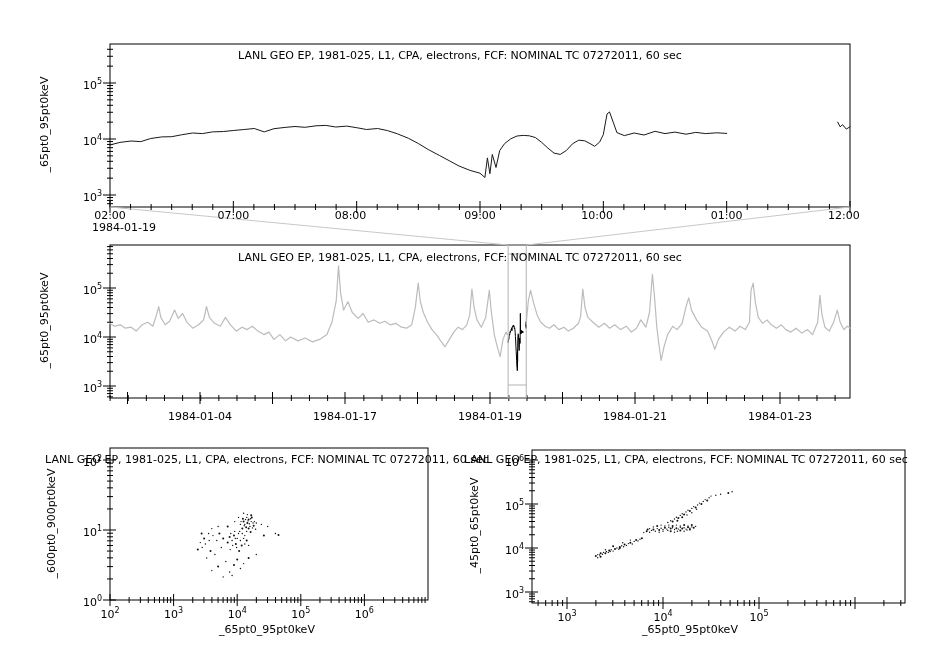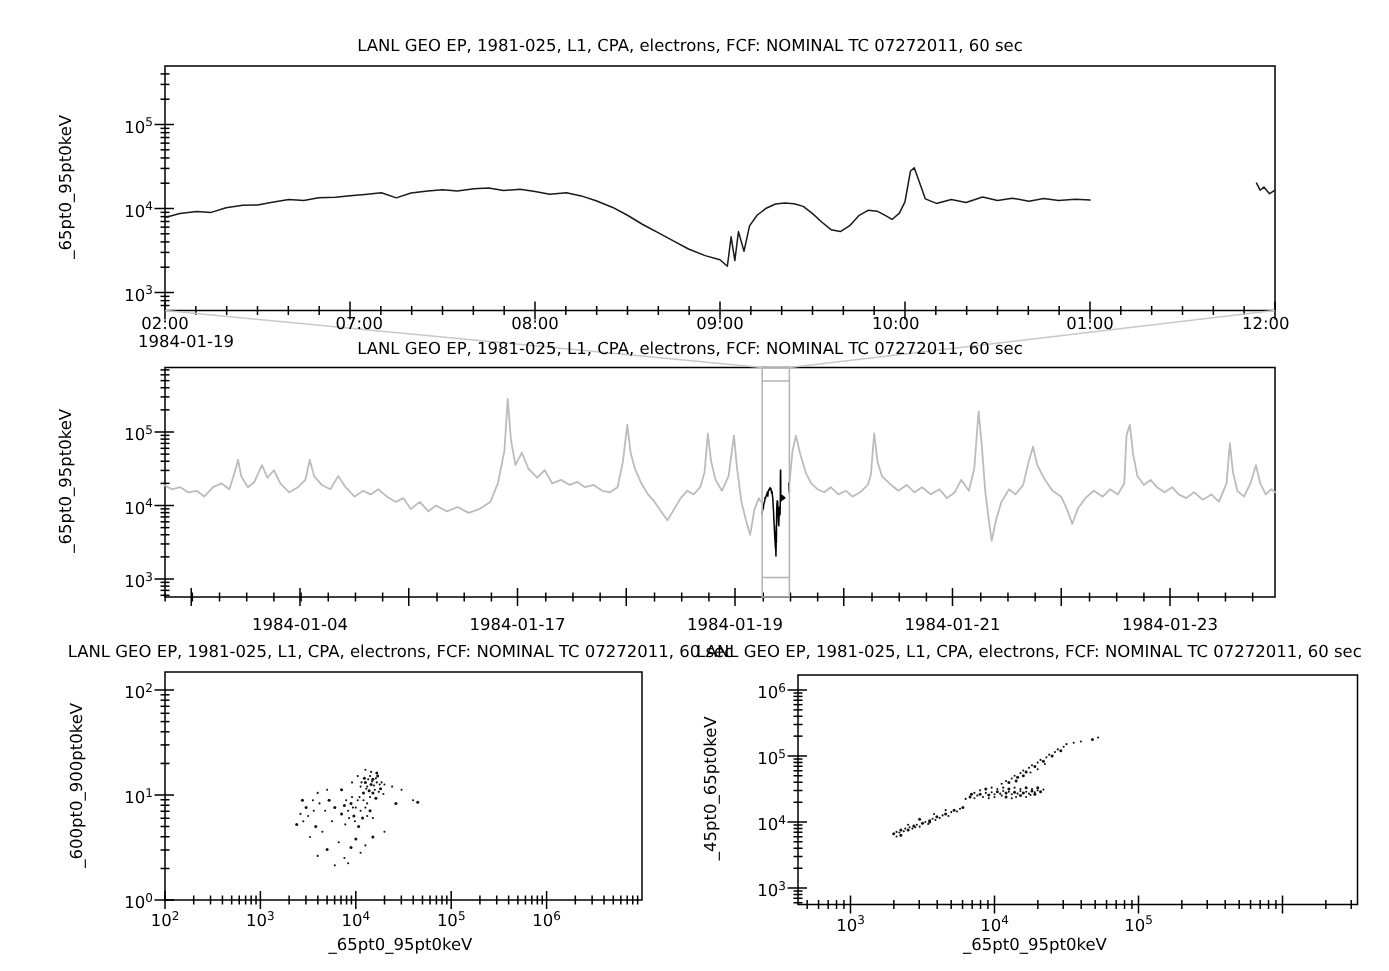--- a/index.html
+++ b/index.html
@@ -1,20 +1,20 @@
 <!DOCTYPE html>
 <html><head>
 <meta charset="utf-8">
 <style>
   html,body{margin:0;padding:0;background:#fff;}
   .canvas{position:relative;width:926px;height:647px;background:#ffffff;
           font-family:"DejaVu Sans",sans-serif;color:#000;overflow:hidden;}
   .canvas svg{position:absolute;left:0;top:0;}
   .lbl{position:absolute;color:#000;white-space:nowrap;line-height:13px;}
-  .ttl{font-size:11px;text-align:center;}
+  .ttl{font-size:11px;text-align:center;margin-top:25px;}
   .tick{font-size:11px;}
   .tick sup{font-size:8px;}
   .vert{width:160px;text-align:center;font-size:11px;
         transform:rotate(-90deg);transform-origin:center;}
   .xlab{font-size:11px;text-align:center;width:200px;}
 </style>
 </head>
 <body>
 
 <div class="canvas">
@@ -557,22 +557,22 @@
   <div class="lbl vert" style="left:-36px;top:118px;">_65pt0_95pt0keV</div>
   <div class="lbl vert" style="left:-36px;top:314px;">_65pt0_95pt0keV</div>
   <div class="lbl vert" style="left:-29px;top:517px;">_600pt0_900pt0keV</div>
   <div class="lbl vert" style="left:394px;top:519px;">_45pt0_65pt0keV</div>
 
   <div class="lbl xlab" style="left:167px;top:623px;">_65pt0_95pt0keV</div>
   <div class="lbl xlab" style="left:590px;top:623px;">_65pt0_95pt0keV</div>
 
   <div class="lbl tick" style="left:92px;top:221px;">1984-01-19</div>
 <div class="lbl tick" style="left: 88px; top: 209px; width: 44px; text-align: center;">02:00</div>
-    <div class="lbl tick" style="left: 211.333px; top: 209px; width: 44px; text-align: right;">07:00</div>
-    <div class="lbl tick" style="left: 334.667px; top: 209px; width: 44px; text-align: center;">08:00</div>
+    <div class="lbl tick" style="left: 211.333px; top: 209px; width: 44px; text-align: center;">07:00</div>
+    <div class="lbl tick" style="left: 334.667px; top: 209px; width: 44px; text-align: left;">08:00</div>
     <div class="lbl tick" style="left: 458px; top: 209px; width: 44px; text-align: center;">09:00</div>
     <div class="lbl tick" style="left: 581.333px; top: 209px; width: 44px; ">10:00</div>
     <div class="lbl tick" style="left: 704.667px; top: 209px; width: 44px; text-align: center;">01:00</div>
     <div class="lbl tick" style="left: 828px; top: 209px; width: 44px; ">12:00</div>
     <div class="lbl tick" style="left: 64px; top: 187px; width: 38px; text-align: right;">10<sup>3</sup></div>
     <div class="lbl tick" style="left: 64px; top: 131px; width: 38px; text-align: right;">10<sup>4</sup></div>
     <div class="lbl tick" style="left: 64px; top: 75px; width: 38px; text-align: right;">10<sup>5</sup></div>
     <div class="lbl tick" style="left: 160px; top: 410px; width: 80px; text-align: center;">1984-01-04</div>
     <div class="lbl tick" style="left: 305px; top: 410px; width: 80px; text-align: center;">1984-01-17</div>
     <div class="lbl tick" style="left: 450px; top: 410px; width: 80px; text-align: center;">1984-01-19</div>

